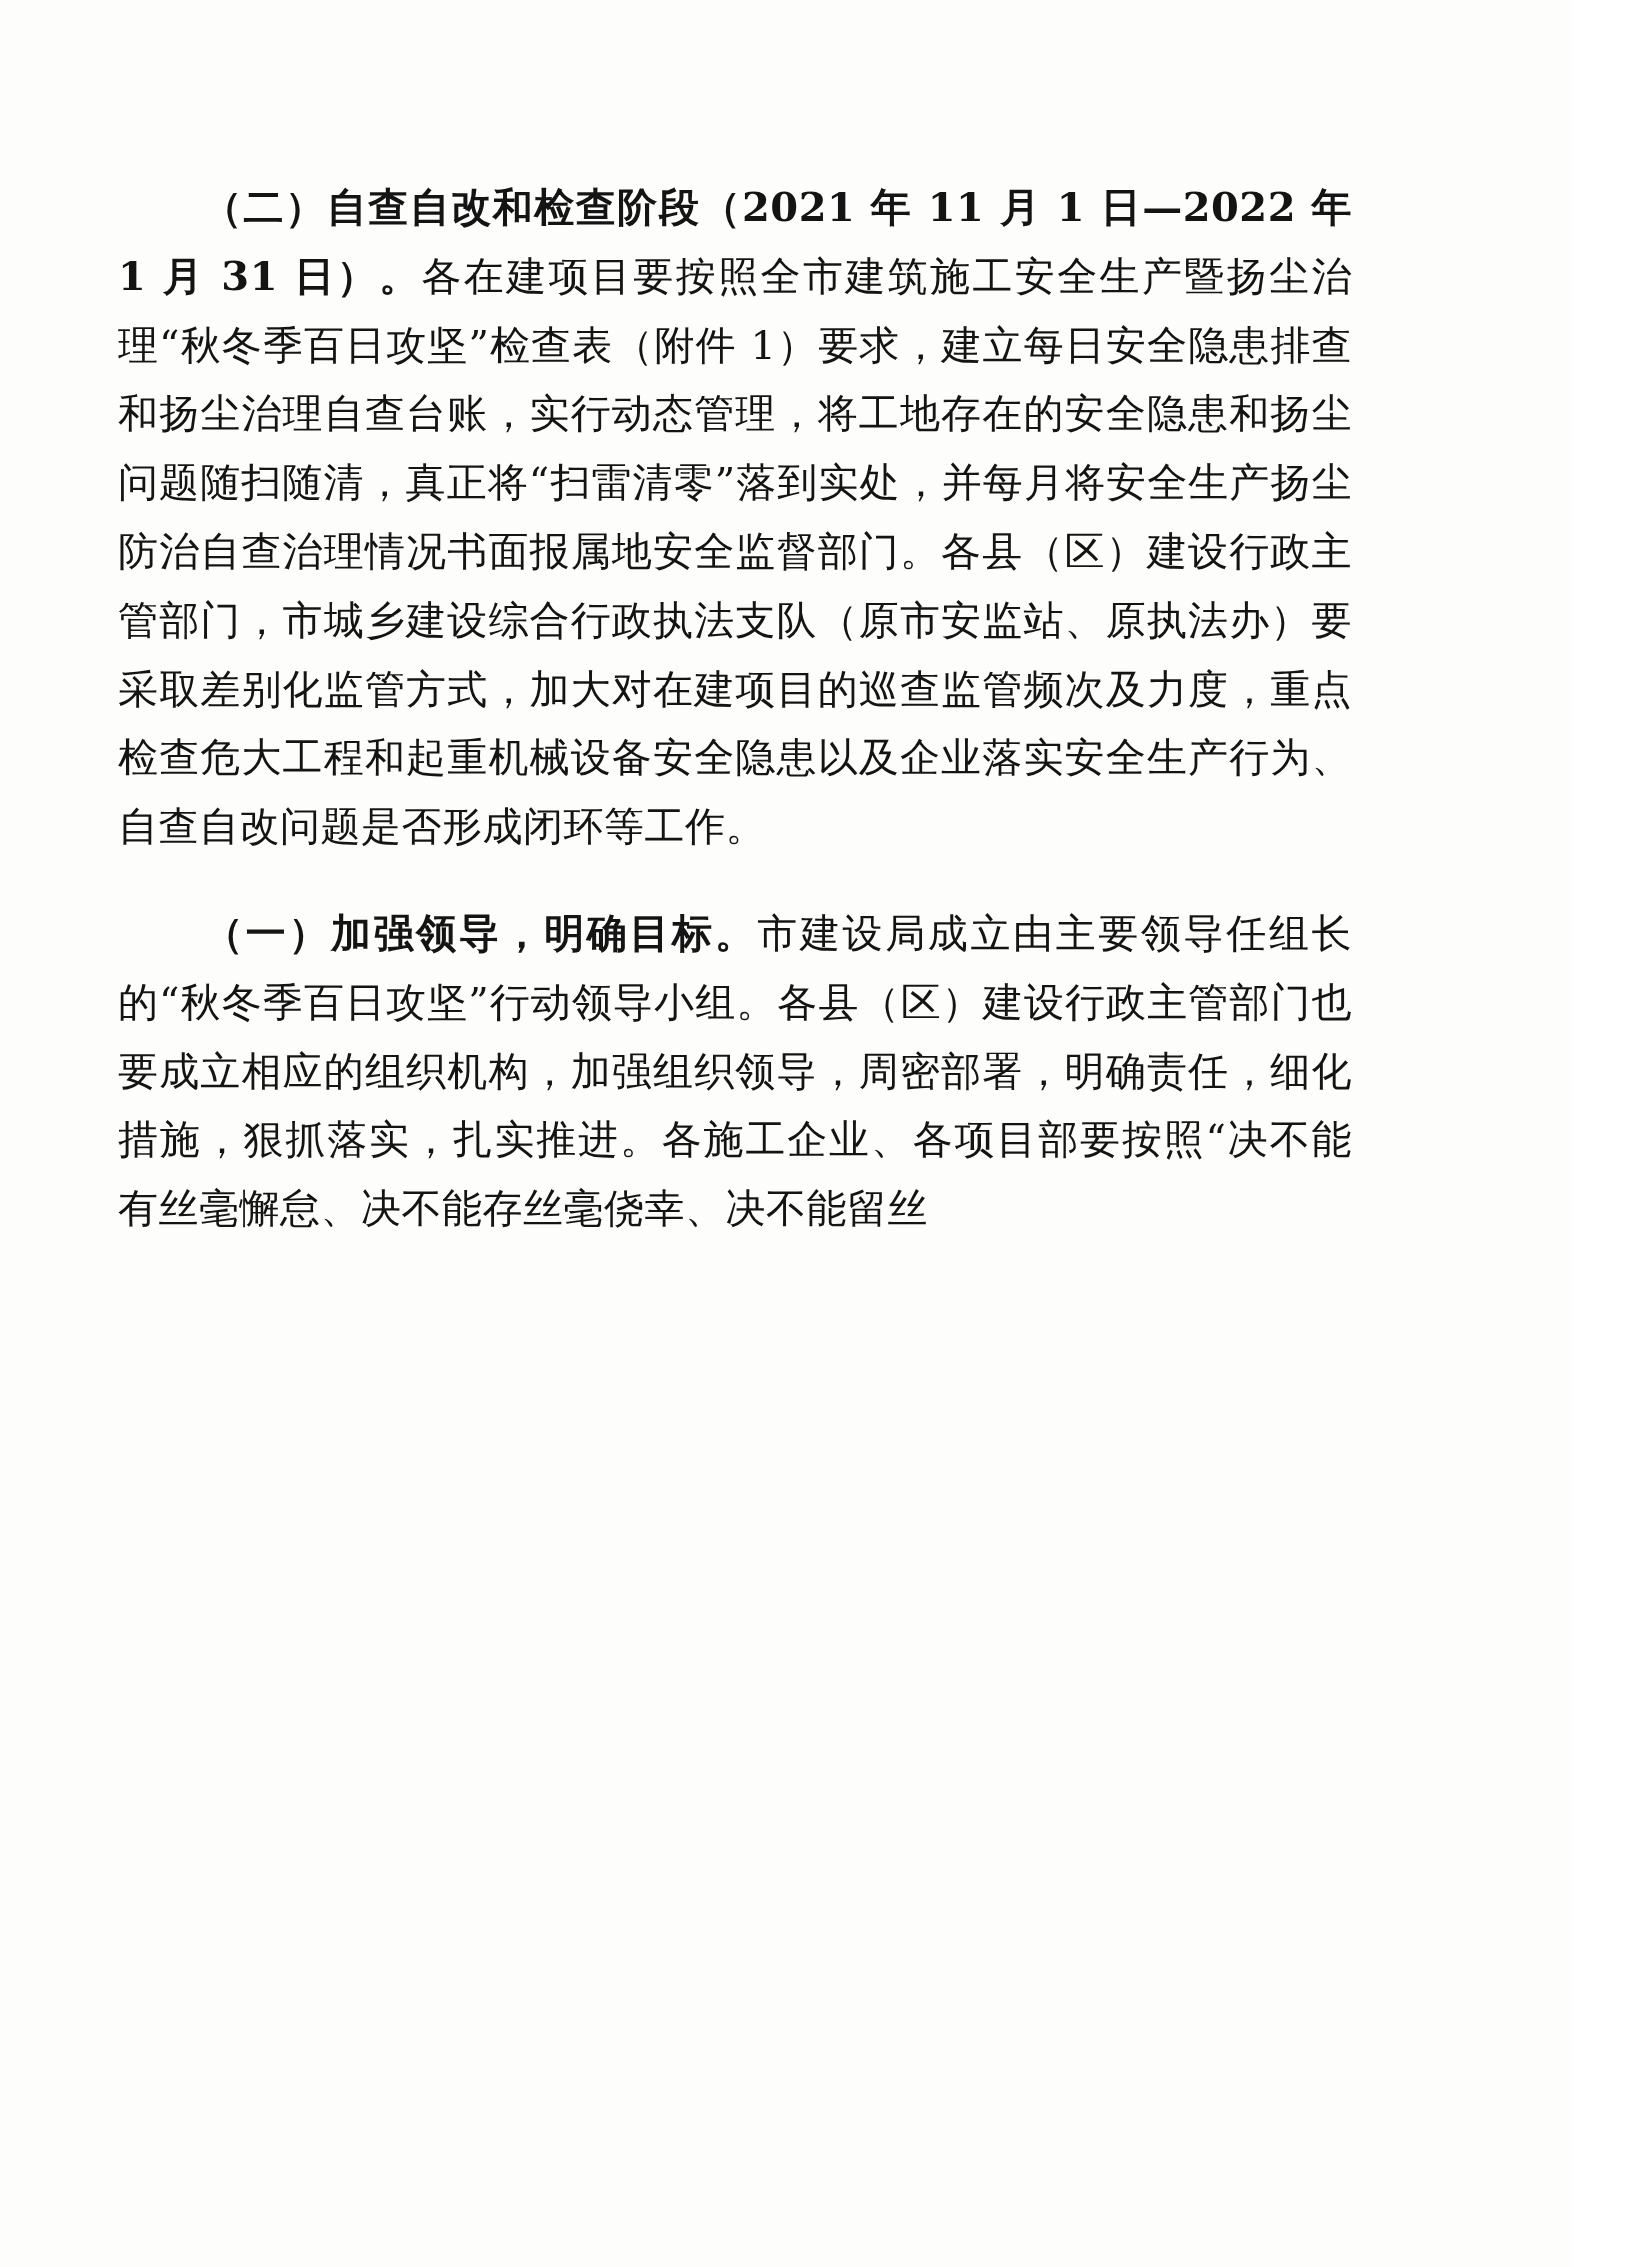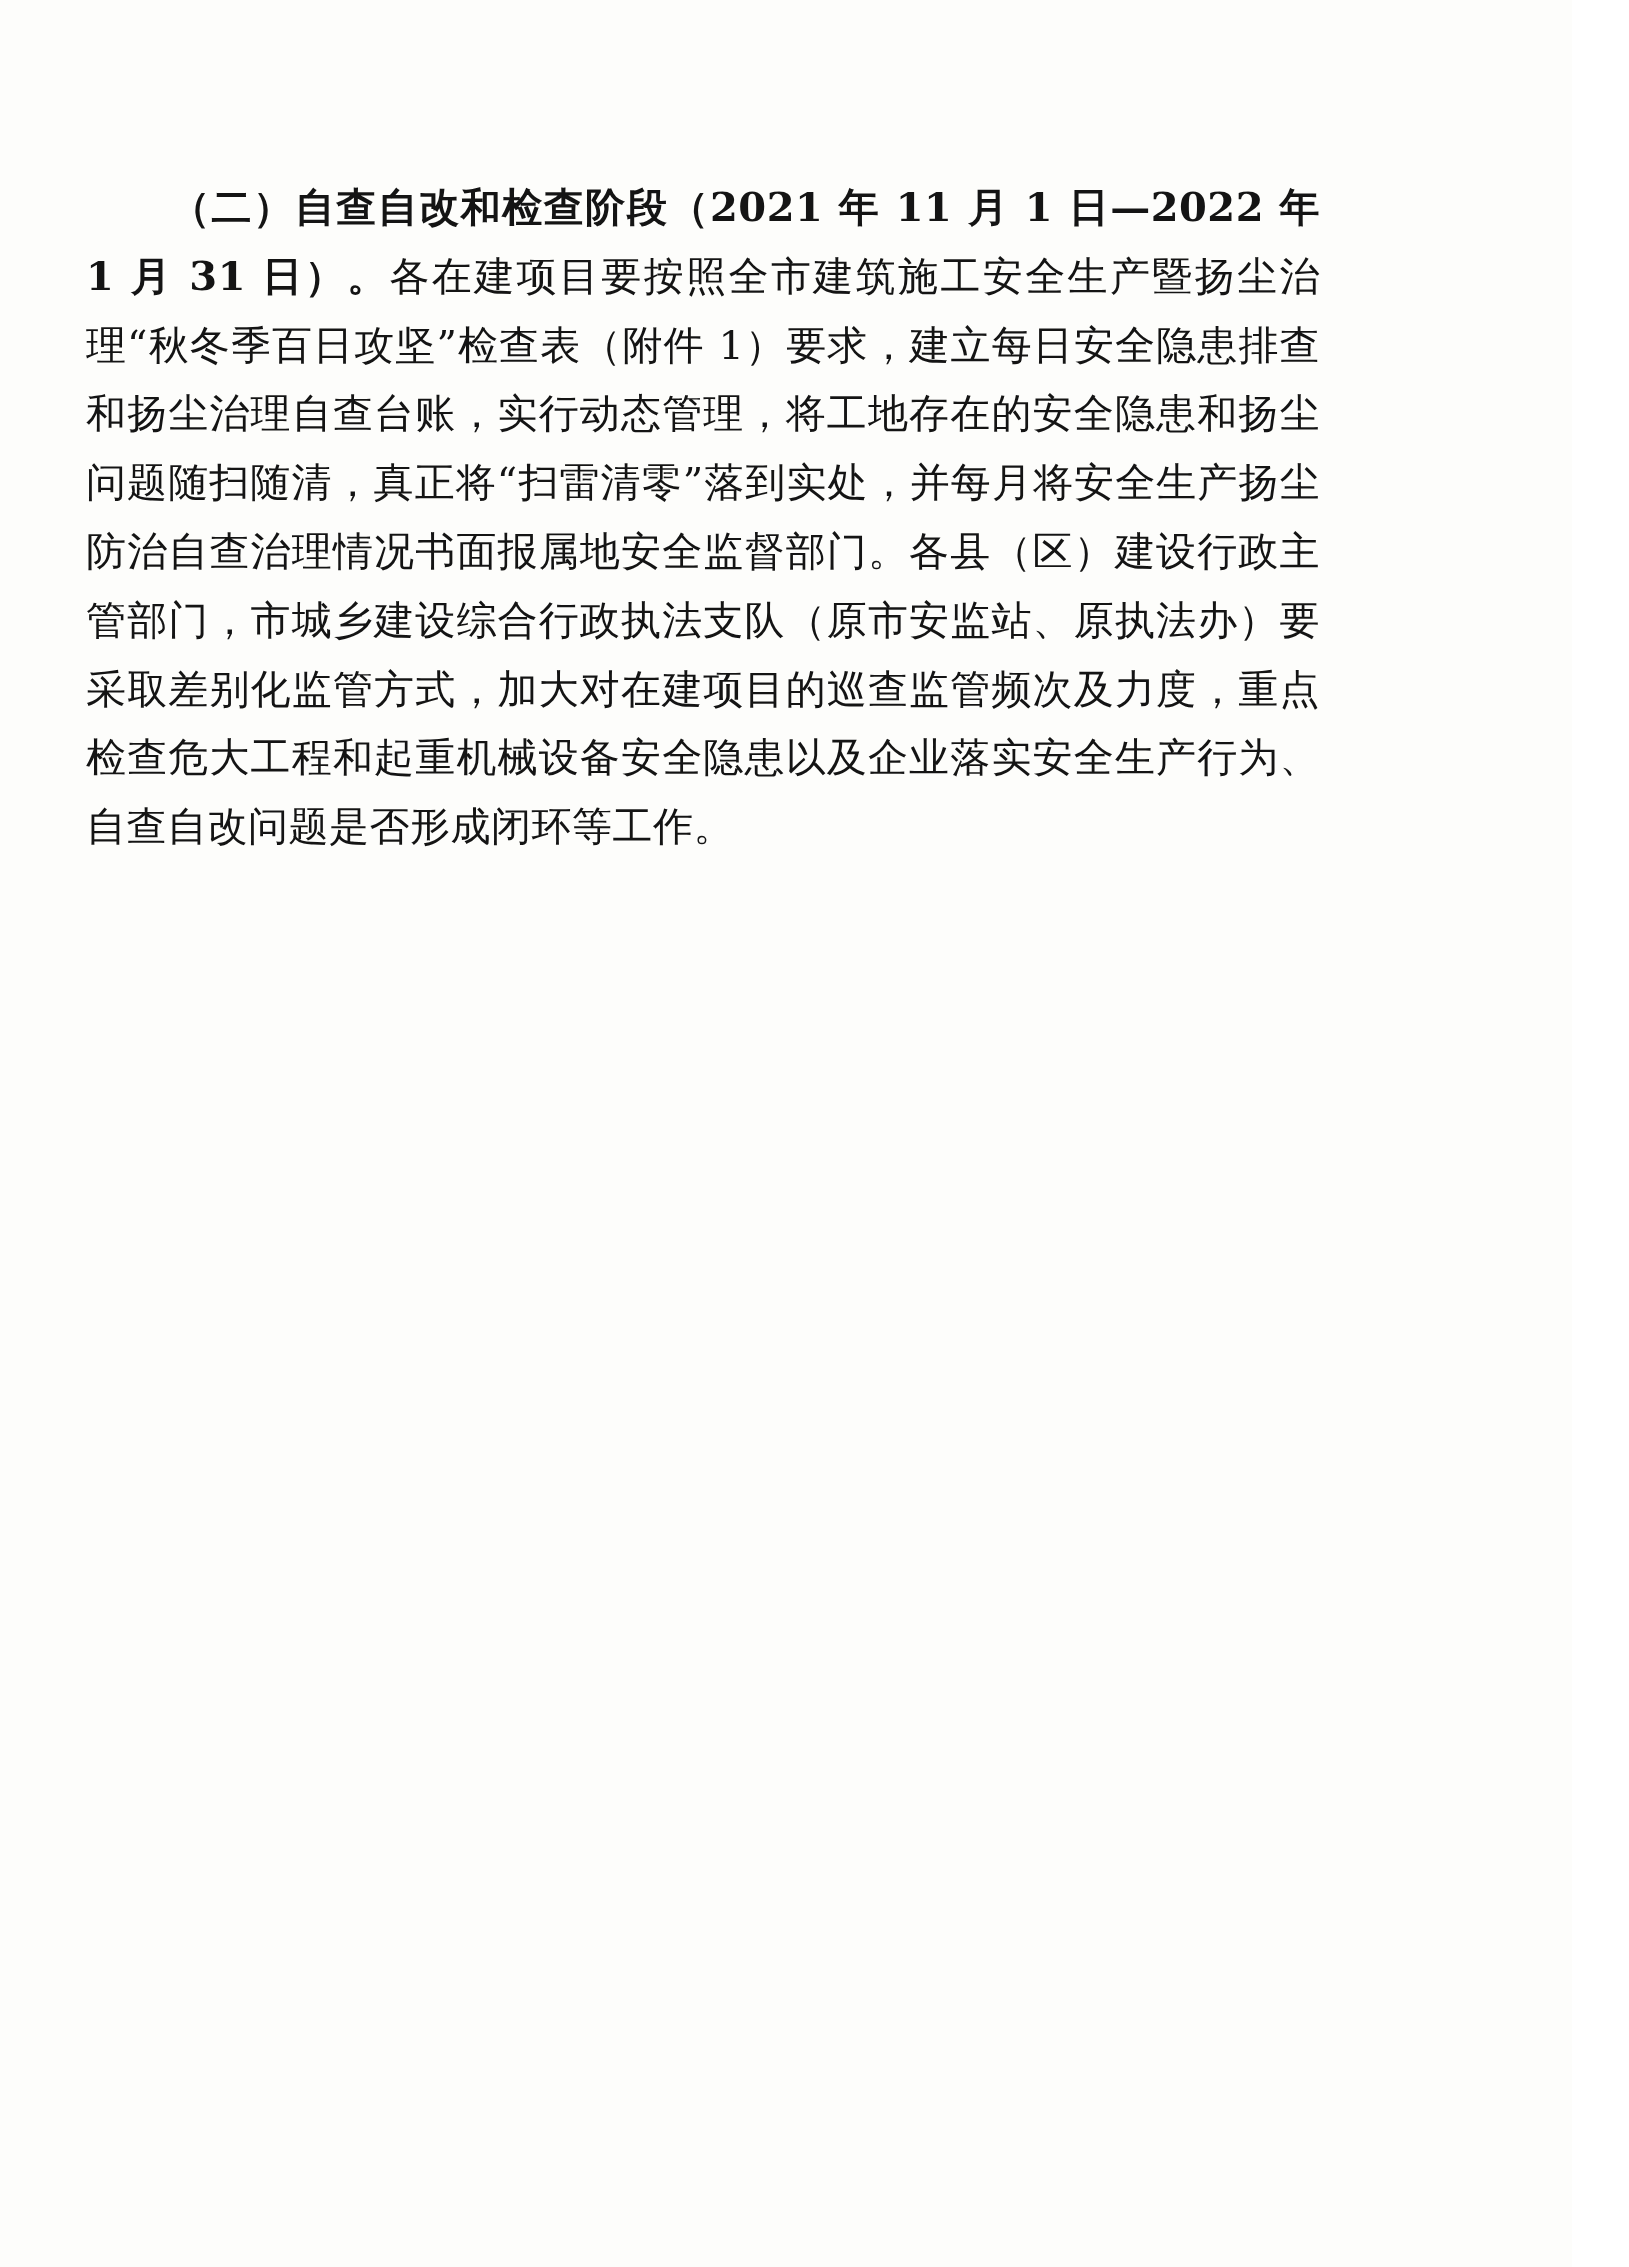--- a/index.html
+++ b/index.html
@@ -13,21 +13,21 @@
     font-family: "DejaVu Serif", "Liberation Serif", serif;
     color: #1a1a1a;
     overflow: hidden;
   }
   .page {
     position: relative;
     width: 1572px;
     height: 2267px;
     background: #fdfdfb;
     box-sizing: border-box;
-    padding: 173px 198px 59px 86px;
+    padding: 173px 198px 59px 118px;
   }
   .doc-body {
     width: 1234px;
   }
   p.para {
     margin: 0 0 8px 0;
     font-size: 40px;
     line-height: 1.72;
     text-align: justify;
     text-justify: inter-ideograph;
@@ -58,16 +58,17 @@
     <p class="para"><span class="ind"></span><span class="lead">（二）自查自改和检查阶段（2021 年 11 月 1 日—2022 年 1 月 31 日）。</span><span>各在建项目要按照全市建筑施工安全生产暨扬尘治理“秋冬季百日攻坚”检查表（附件 1）要求，建立每日安全隐患排查和扬尘治理自查台账，实行动态管理，将工地存在的安全隐患和扬尘问题随扫随清，真正将“扫雷清零”落到实处，并每月将安全生产扬尘防治自查治理情况书面报属地安全监督部门。各县（区）建设行政主管部门，市城乡建设综合行政执法支队（原市安监站、原执法办）要采取差别化监管方式，加大对在建项目的巡查监管频次及力度，重点检查危大工程和起重机械设备安全隐患以及企业落实安全生产行为、自查自改问题是否形成闭环等工作。</span></p>
 
     <div class="spacer-sm"></div>
 
 
     <div class="spacer-sm"></div>
 
 
     <div class="spacer-sm"></div>
 
+    <p class="para"><span class="ind"></span><span class="lead">（一）加强领导，明确目标。</span><span>市建设局成立由主要领导任组长的“秋冬季百日攻坚”行动领导小组。各县（区）建设行政主管部门也要成立相应的组织机构，加强组织领导，周密部署，明确责任，细化措施，狠抓落实，扎实推进。各施工企业、各项目部要按照“决不能有丝毫懈怠、决不能存丝毫侥幸、决不能留丝</span></p>
 
   </div>
 </div>
 
 
 </body></html>

